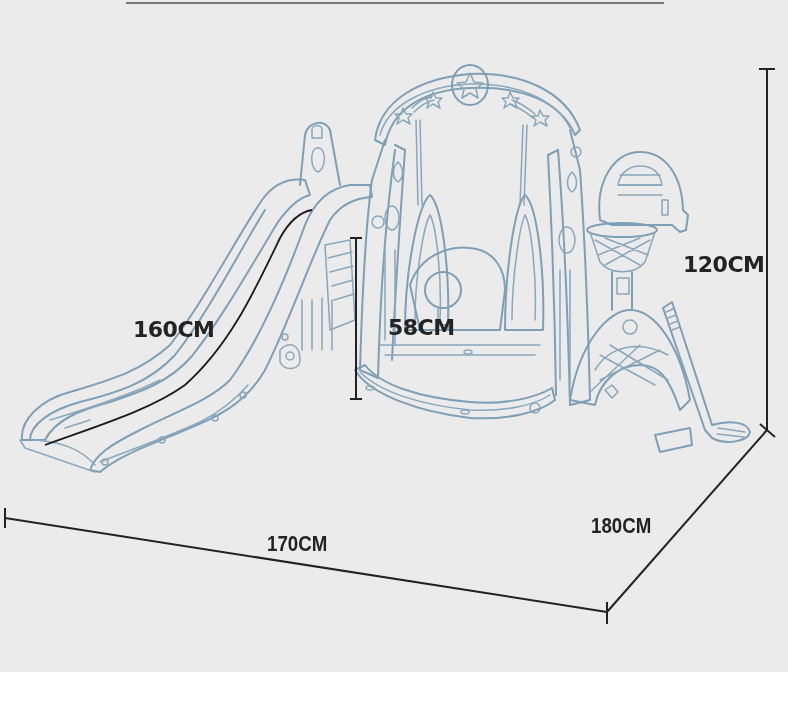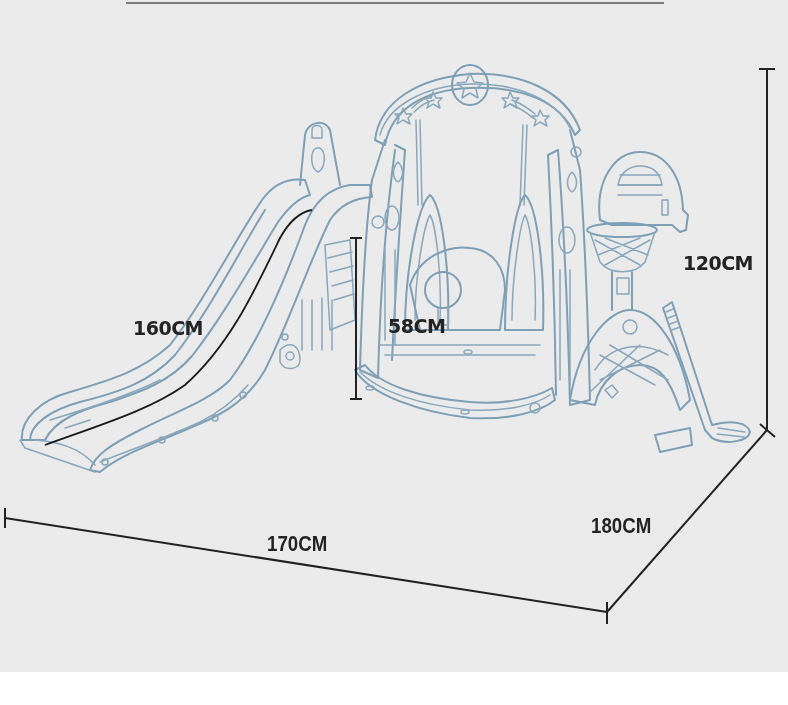--- a/index.html
+++ b/index.html
@@ -1,20 +1,20 @@
 <!DOCTYPE html>
 <html><head>
 <meta charset="utf-8">
 <style>
   html, body { margin:0; padding:0; }
   body { width:788px; height:705px; background:#ffffff; overflow:hidden; font-family:"DejaVu Sans", sans-serif; }
   .canvas { position:absolute; left:0; top:0; width:788px; height:672px; background:#ebebeb; }
   .footer { position:absolute; left:0; top:672px; width:788px; height:33px; background:#ffffff; }
   svg { position:absolute; left:0; top:0; }
-  .dim-label { position:absolute; font-family:"DejaVu Sans", sans-serif; font-weight:bold; color:#232323; font-size:19px; letter-spacing:-0.5px; white-space:nowrap; line-height:1; }
+  .dim-label { position:absolute; font-family:"DejaVu Sans", sans-serif; font-weight:bold; color:#232323; font-size:22px; letter-spacing:-0.5px; white-space:nowrap; line-height:1; }
   .dim-label.condensed { font-family:"Liberation Sans", sans-serif; font-size:22px; transform:scaleX(0.85); transform-origin:left top; letter-spacing:0; }
   .o { fill:none; stroke:#7f9fb5; stroke-width:2; stroke-linejoin:round; stroke-linecap:round; }
   .o2 { fill:none; stroke:#8aa7bb; stroke-width:1.5; stroke-linejoin:round; stroke-linecap:round; }
   .dim { fill:none; stroke:#222; stroke-width:2; }
 </style>
 </head>
 <body>
 
 <div class="canvas">
   <svg width="788" height="672" viewBox="0 0 788 672">

